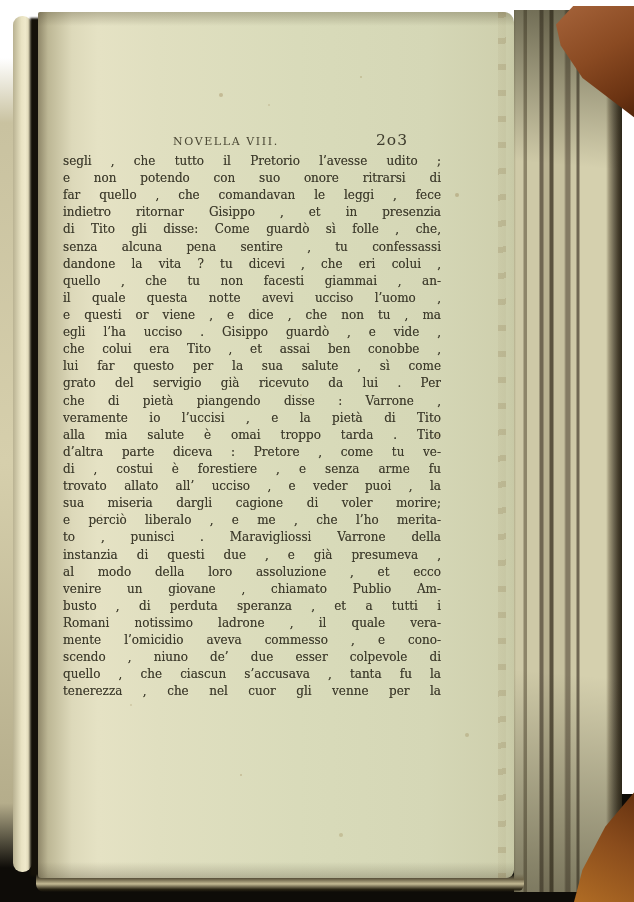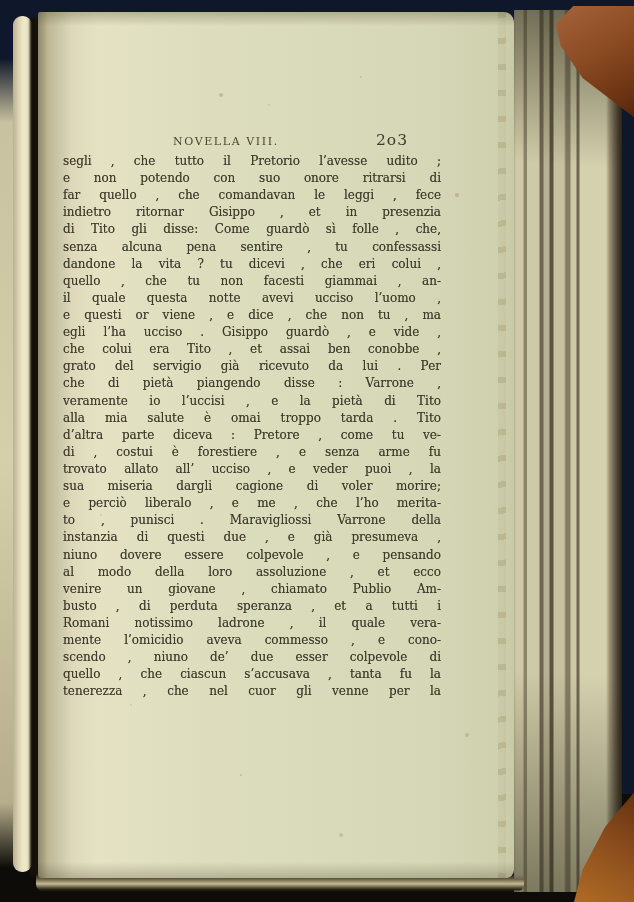--- a/index.html
+++ b/index.html
@@ -2,21 +2,21 @@
 <html><head>
 <meta charset="utf-8">
 <style>
   html,body{margin:0;padding:0;}
   body{
     width:634px;height:902px;
     background:#0e0c08;
     overflow:hidden;
     font-family:"DejaVu Serif", serif;
   }
-  .scan{position:relative;width:634px;height:794px;background:#0f172a;}
+  .scan{position:relative;width:634px;height:794px;background:#ffffff;}
 
   
   .facing-edge{
     position:absolute;left:0;top:58px;width:13px;height:810px;z-index:1;
     background:linear-gradient(180deg, rgba(200,193,160,0) 0%, #c9c2a0 8%, #d6cfac 50%, #b5ad8b 92%, rgba(160,150,120,0) 100%);
   }
   .left-sliver{
     position:absolute;left:13px;top:16px;width:19px;height:856px;z-index:2;
     border-radius:9px;
     background:linear-gradient(90deg, #b9b292 0%, #e9e3c3 45%, #efe9cb 65%, #cfc8a6 100%);
@@ -145,32 +145,32 @@
           <div class="line">far quello , che comandavan le leggi , fece</div>
           <div class="line">indietro ritornar Gisippo , et in presenzia</div>
           <div class="line">di Tito gli disse: Come guardò sì folle , che,</div>
           <div class="line">senza alcuna pena sentire , tu confessassi</div>
           <div class="line">dandone la vita ? tu dicevi , che eri colui ,</div>
           <div class="line">quello , che tu non facesti giammai , an-</div>
           <div class="line">il quale questa notte avevi ucciso l’uomo ,</div>
           <div class="line">e questi or viene , e dice , che non tu , ma</div>
           <div class="line">egli l’ha ucciso . Gisippo guardò , e vide ,</div>
           <div class="line">che colui era Tito , et assai ben conobbe ,</div>
+          <div class="line">lui far questo per la sua salute , sì come</div>
           <div class="line">grato del servigio già ricevuto da lui . Per</div>
           <div class="line">che di pietà piangendo disse : Varrone ,</div>
           <div class="line">veramente io l’uccisi , e la pietà di Tito</div>
           <div class="line">alla mia salute è omai troppo tarda . Tito</div>
           <div class="line">d’altra parte diceva : Pretore , come tu ve-</div>
           <div class="line">di , costui è forestiere , e senza arme fu</div>
           <div class="line">trovato allato all’ ucciso , e veder puoi , la</div>
           <div class="line">sua miseria dargli cagione di voler morire;</div>
           <div class="line">e perciò liberalo , e me , che l’ho merita-</div>
           <div class="line">to , punisci . Maravigliossi Varrone della</div>
           <div class="line">instanzia di questi due , e già presumeva ,</div>
-          <div class="line">niuno dovere essere colpevole , e pensando</div>
           <div class="line">al modo della loro assoluzione , et ecco</div>
           <div class="line">venire un giovane , chiamato Publio Am-</div>
           <div class="line">busto , di perduta speranza , et a tutti i</div>
           <div class="line">Romani notissimo ladrone , il quale vera-</div>
           <div class="line">mente l’omicidio aveva commesso , e cono-</div>
           <div class="line">scendo , niuno de’ due esser colpevole di</div>
           <div class="line">quello , che ciascun s’accusava , tanta fu la</div>
           <div class="line">tenerezza , che nel cuor gli venne per la</div>
         </div>
     </div>

